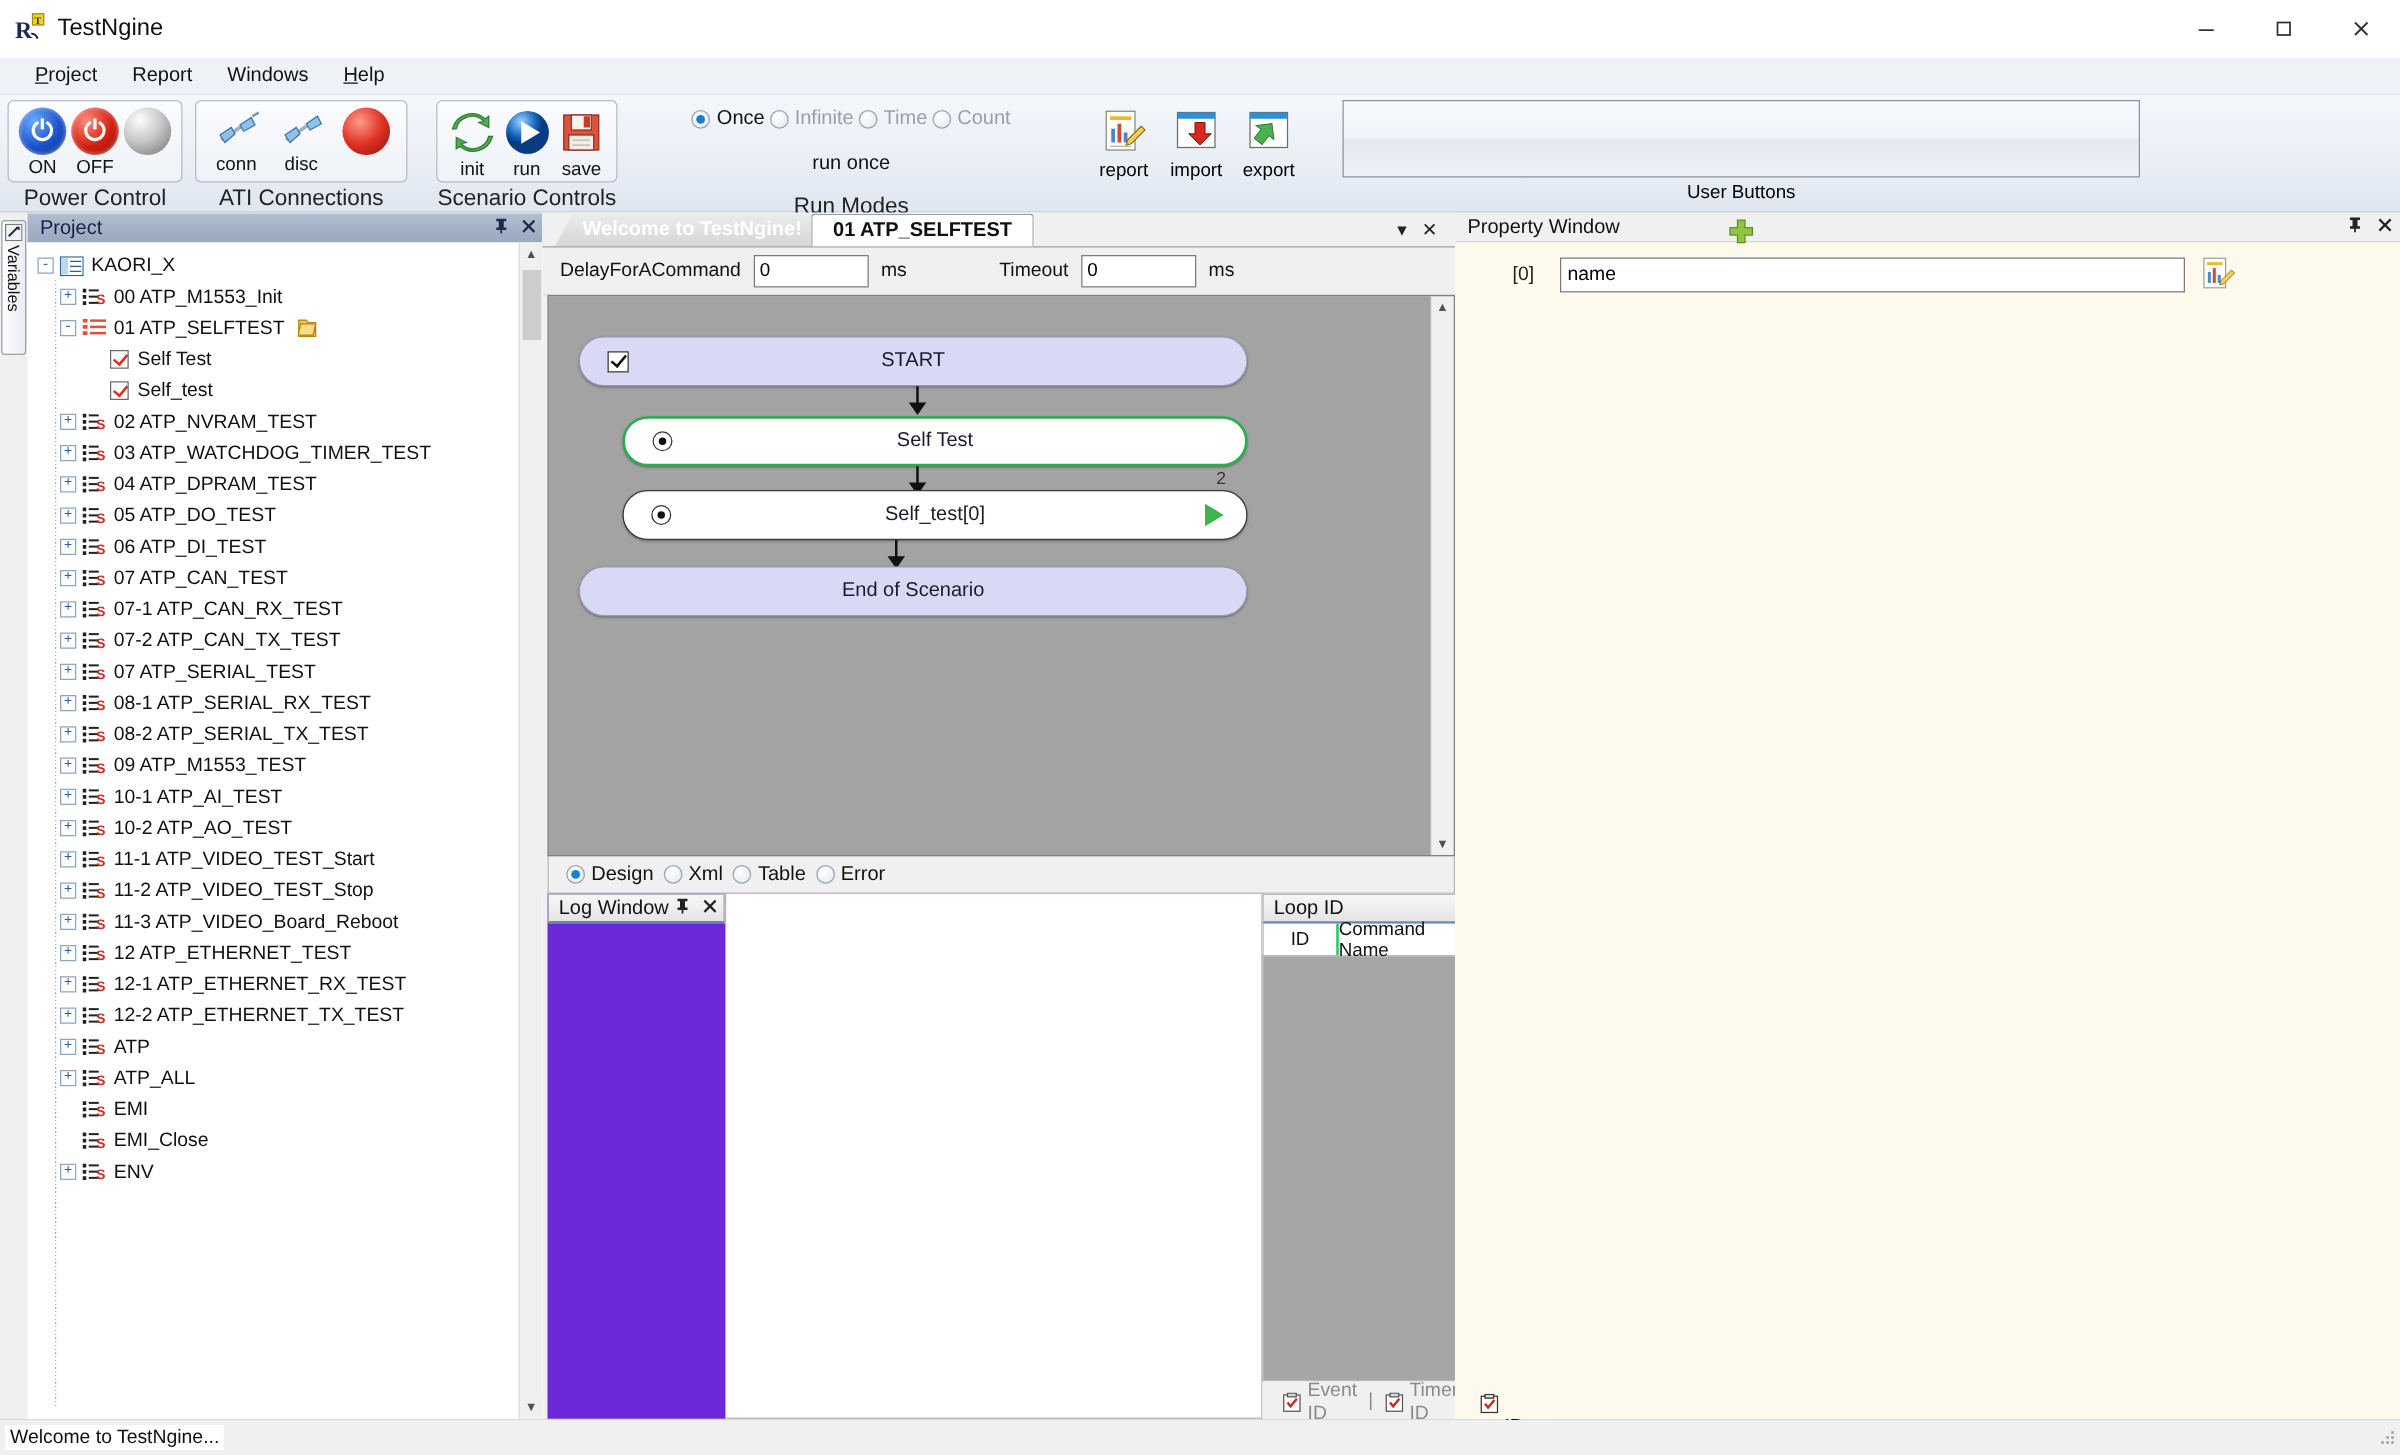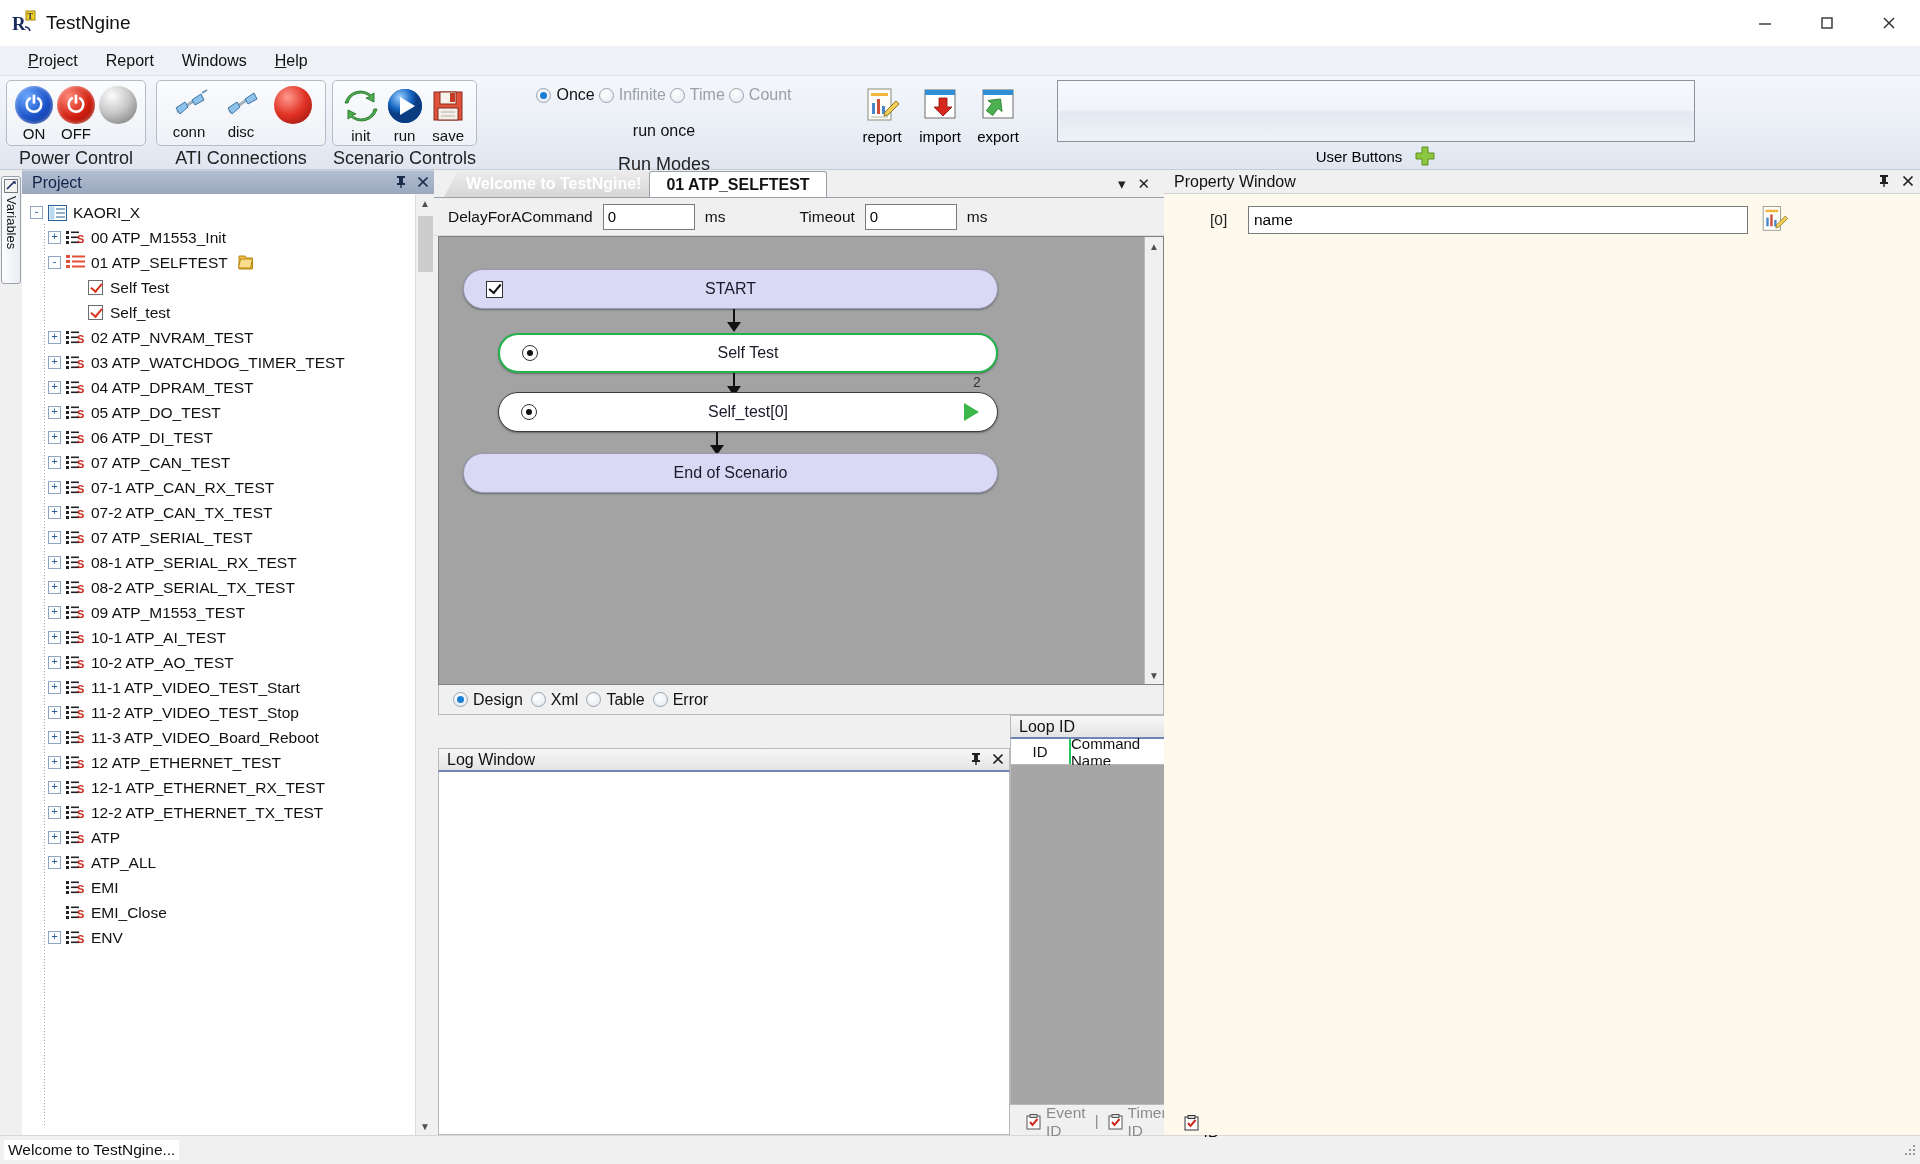--- a/index.html
+++ b/index.html
@@ -106,21 +106,21 @@
   .tool3 .lbl { font-size:15px; margin-top:2px; }
   .sheet { width:38px; height:40px; position:relative; }
 
   
   #userbuttons-wrap { margin-left: 30px; display:flex; flex-direction:column; }
   #userbuttons-box {
     width: 638px; height: 62px;
     border: 1px solid #8d939c;
     background: linear-gradient(to bottom,#f7fafd 0%,#f0f4f9 48%,#e3e9f1 52%,#eef2f7 100%);
   }
-  #userbuttons-caption { display:flex; align-items:center; justify-content:center; gap:12px; margin-top:3px; font-size:15px;}
+  #userbuttons-caption { display:flex; align-items:center; justify-content:center; gap:12px; margin-top:3px; font-size:15px;flex-direction:column;}
   .plus-green { width:22px; height:22px; position:relative; }
 
   
   #main { display: flex; height: calc(1164px - 46px - 30px - 94px - 29px); }
 
   
   #leftstrip { width: 22px; background: #f0f0f0; padding-top: 6px; }
   #vtab {
     width: 20px; margin-left: 1px;
     border: 1px solid #9aa3ad; border-radius: 3px;
@@ -257,21 +257,21 @@
 
   #canvas-vscroll { width:19px; background:#f0f0f0; border-left:1px solid #b9b9b9; position:relative; }
 
   #viewmodes {
     height: 30px; display:flex; align-items:center; gap:8px; padding-left:14px;
     background:#f0f0f0; border:1px solid #b9b9b9; border-top:none; margin-left:4px;
   }
 
   
   #bottom { flex:1; display:flex; min-height:0; }
-  #logwin { flex: 0 0 572px; display:flex; flex-direction:column; background:#6d28d9; margin-left:4px;margin-top:33px;}
+  #logwin { flex: 0 0 572px; display:flex; flex-direction:row; background:#6d28d9; margin-left:4px;}
   .panel-title2 {
     height: 24px; display:flex; align-items:center;
     background: linear-gradient(to bottom,#f7f7f7,#e4e4e4);
     color:#111; font-size:16px; padding-left:8px;
     border:1px solid #b9b9b9; border-bottom:2px solid #6f87b5;
   }
   .panel-title2 .ttl { flex:1; }
   .panel-title2 .ctrl { padding:0 5px; font-size:15px; cursor:pointer; }
   #logbody { flex:1; background:#fff; border:1px solid #b9b9b9; border-top:none; }
 
@@ -410,21 +410,21 @@
         </div>
         <div class="lbl">disc</div>
       </div>
       <div class="rib-btn">
         <div class="circ circ-red2"></div>
       </div>
     </div>
     <div class="rib-caption">ATI Connections</div>
   </div>
 
-  <div class="rib-group" style="margin-left:6px;">
+  <div class="rib-group" style="margin-left:23px;">
     <div class="rib-box" style="width:145px;">
       <div class="rib-btn">
         <div class="icon-refresh">
           <svg width="40" height="40" viewBox="0 0 40 40">
             <path d="M7 17 a13 13 0 0 1 22 -6 l-4 1 8 4 0 -9 -3 2 a16 16 0 0 0 -26 8 z" fill="#4caf50" stroke="#2e7d32" stroke-width="1"></path>
             <path d="M33 23 a13 13 0 0 1 -22 6 l4 -1 -8 -4 0 9 3 -2 a16 16 0 0 0 26 -8 z" fill="#4caf50" stroke="#2e7d32" stroke-width="1"></path>
           </svg>
         </div>
         <div class="lbl">init</div>
       </div>

